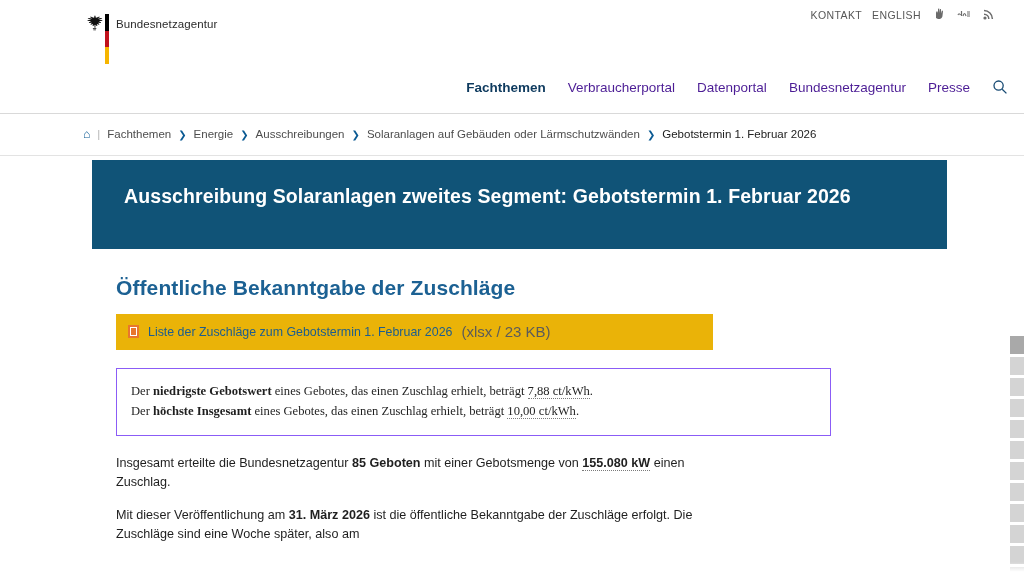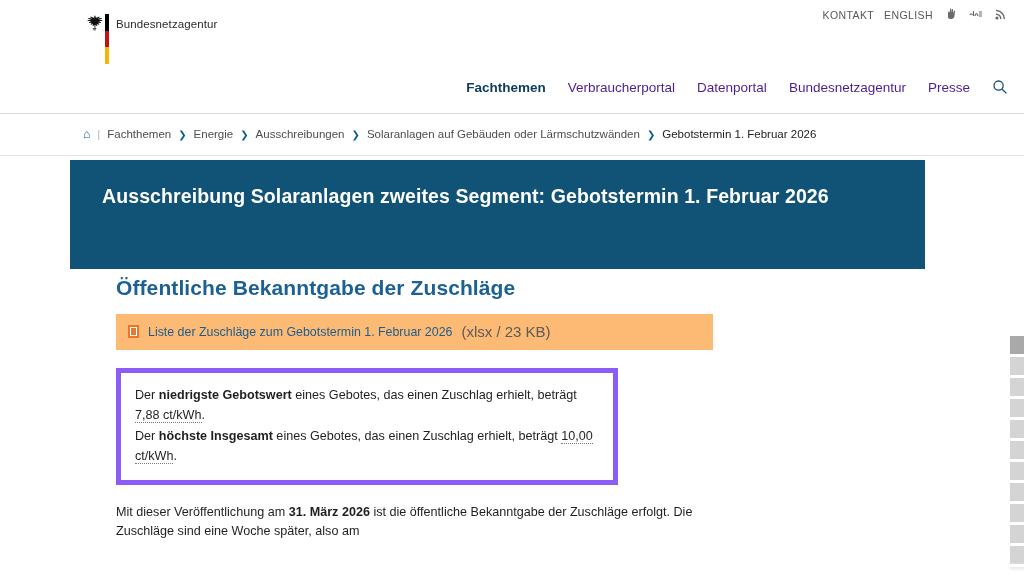--- a/index.html
+++ b/index.html
@@ -8,21 +8,21 @@
     width: 1024px; height: 576px;
     overflow: hidden;
     background: #ffffff;
     font-family: "Liberation Sans", sans-serif;
     color: #1a1a1a;
   }
   .page { position: relative; width: 1024px; height: 576px; background:#fff; }
 
   
   .utility {
-    position: absolute; top: 7px; right: 16px;
+    position: absolute; top: 7px; right: 28px;
     display: flex; align-items: center; gap: 10px;
     font-size: 10.5px; letter-spacing: .4px; color: #575757;
   }
   .utility a { color:#575757; text-decoration:none; }
   .utility .ico {
     display:inline-block; width:15px; height:15px; line-height:15px;
     text-align:center; font-size:12px; color:#6b6b6b;
   }
 
   
@@ -58,57 +58,57 @@
     font-size:11.5px; color:#4d4d4d; white-space:nowrap;
   }
   .breadcrumb .sep { color:#0b5a93; font-size:10px; }
   .breadcrumb .pipe { color:#b5b5b5; }
   .breadcrumb a { color:#4d4d4d; text-decoration:none; }
   .breadcrumb .current { color:#222; }
   .home-ico { color:#0b5a93; font-size:12px; line-height:1; }
 
   
   .hero {
-    position:absolute; left:70px; top:160px; width:855px; height:109px;
+    position:absolute; left:92px; top:160px; width:855px; height:89px;
     background:#105377;
   }
   .hero h1 {
     margin:0; position:absolute; left:32px; top:25px;
     color:#fff; font-size:19.5px; font-weight:bold; letter-spacing:.1px;
   }
 
   
   .content { position:absolute; left:116px; top:276px; width:600px; }
   h2.section {
     margin:0 0 14px 0; font-size:21px; font-weight:bold; color:#1c6193;
     letter-spacing:.1px;
   }
   p.para { margin:0 0 14px 0; font-size:12.6px; line-height:1.52; color:#1f1f1f; }
   .b { font-weight:bold; }
   .ul { border-bottom:1px dotted #7a7a7a; }
   .extlink { color:#0e6aa8; text-decoration:none; }
   .ext-ico { color:#d2641e; font-size:11px; }
 
   .download {
-    width:597px; background:#fdba74; padding:9px 12px 10px 12px;
+    width:597px; background:#eab308; padding:9px 12px 10px 12px;
     display:flex; align-items:center; gap:9px; margin-bottom:18px;
   }
   .xls-ico {
     width:11px; height:13px; background:#e8762d; position:relative; flex:none;
   }
   .xls-ico:after{
     content:""; position:absolute; left:2px; top:2px; right:2px; bottom:2px;
     border:1px solid #fff;
   }
   .download a { color:#1c5d8e; font-size:12.4px; text-decoration:none; }
   .download .size { color:#5b5b5b; font-size:15px; }
 
   .factbox {
-    width:502px; border:5px solid #8b5cf6; background:#fff;
-    padding:12px 14px 13px 14px; margin-bottom:18px;
+    width:715px; border:1px solid #8b5cf6; background:#fff;
+    padding:12px 14px 13px 14px; margin-bottom:18px;font-family:Liberation Serif, serif;
   }
   .factbox div { font-size:12.6px; line-height:1.62; color:#1f1f1f; }
 
   
   .rail { position:absolute; right:0; top:336px; width:14px; }
   .rail i { display:block; width:14px; height:18px; background:#d4d4d4; margin-bottom:3px; }
   .rail i.dark { background:#a9a9a9; }
 
   .fade {
     position:absolute; left:0; right:0; bottom:0; height:14px;
@@ -207,20 +207,27 @@
 
     <div class="factbox">
       <div>
         <span>Der </span><span class="b">niedrigste Gebotswert</span><span> eines Gebotes, das einen Zuschlag erhielt, beträgt </span><span class="ul">7,88 ct/kWh</span><span>.</span>
       </div>
       <div>
         <span>Der </span><span class="b">höchste Insgesamt</span><span> eines Gebotes, das einen Zuschlag erhielt, beträgt </span><span class="ul">10,00 ct/kWh</span><span>.</span>
       </div>
     </div>
 
+    <p class="para">
+      <span>Insgesamt erteilte die Bundesnetzagentur</span>
+      <span class="b">85 Geboten</span>
+      <span>mit einer Gebotsmenge von</span>
+      <span class="b ul">155.080 kW</span>
+      <span>einen Zuschlag.</span>
+    </p>
 
     <p class="para">
       <span>Mit dieser Veröffentlichung am</span>
       <span class="b">31. März 2026</span>
       <span>ist die öffentliche Bekanntgabe der Zuschläge erfolgt. Die Zuschläge sind eine Woche später, also am</span>
       
     </p>
 
   </div>
 

